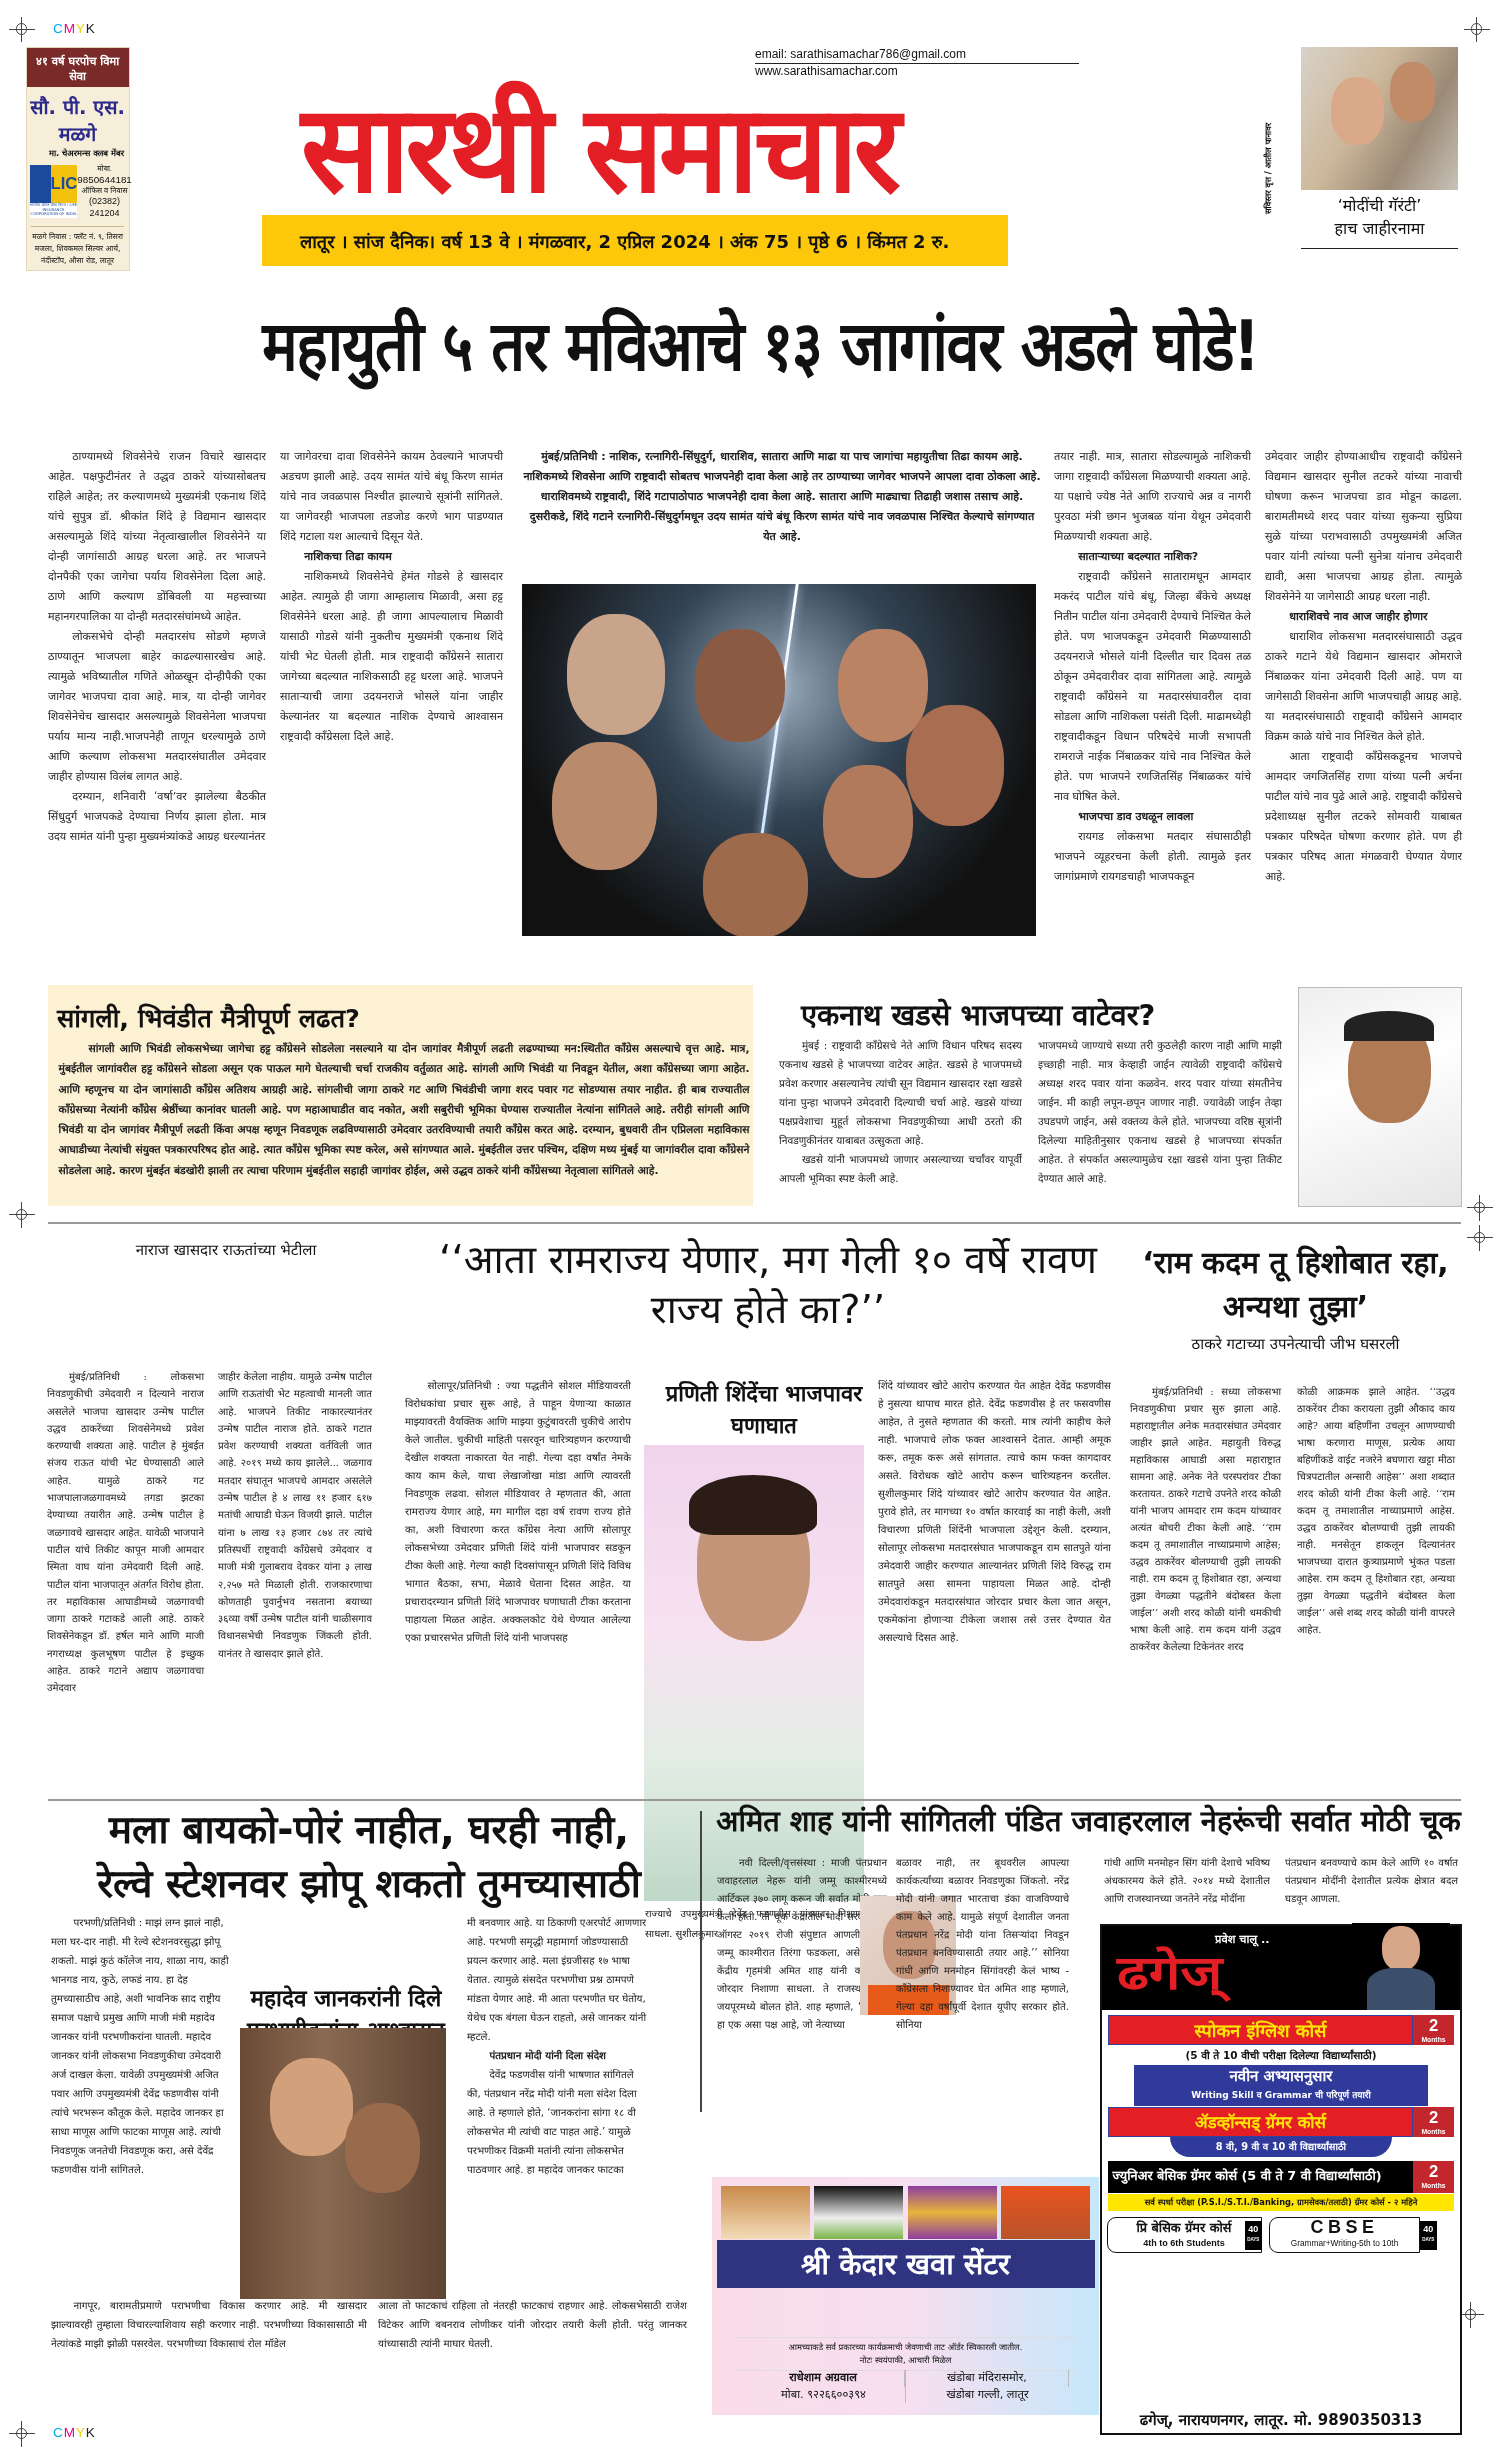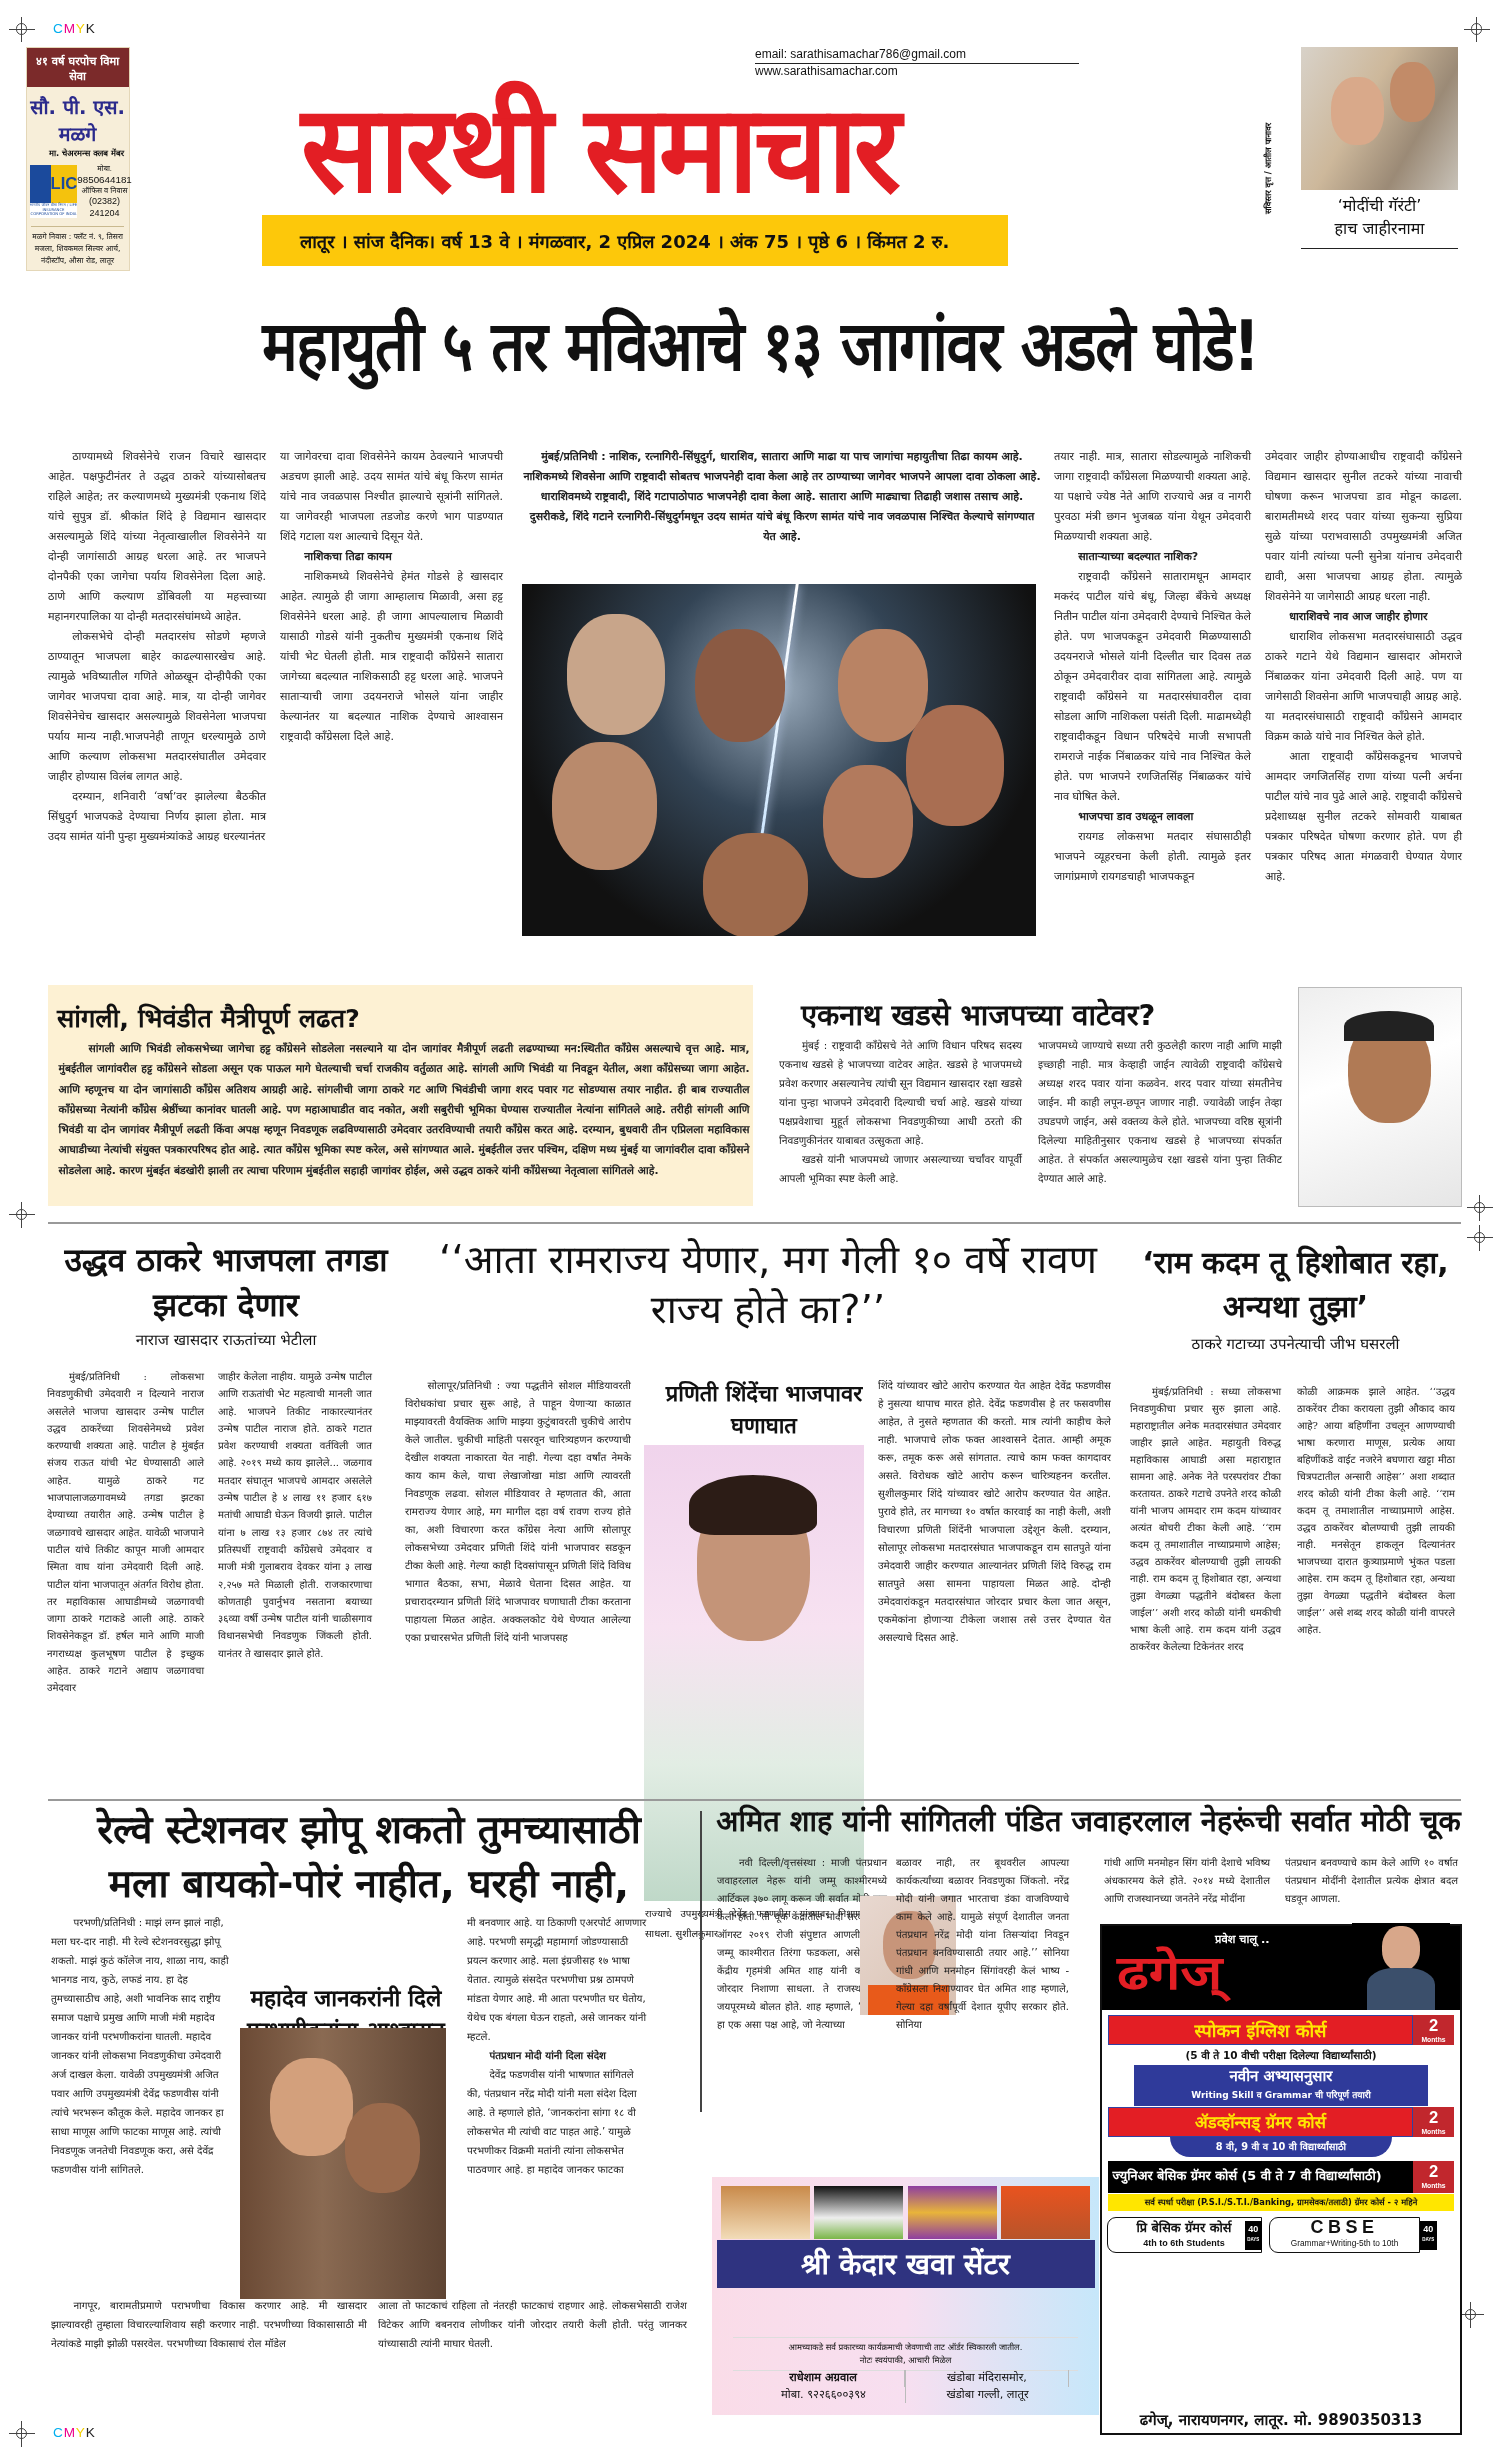--- a/index.html
+++ b/index.html
@@ -223,21 +223,20 @@
   <p>खडसे यांनी भाजपमध्ये जाणार असल्याच्या चर्चांवर यापूर्वी आपली भूमिका स्पष्ट केली आहे.</p>
 </div>
 <div class="col" style="left:1038px;top:1036px;width:244px;font-family:'DejaVu Sans',sans-serif;font-size:10.4px;line-height:19px">
   <p style="text-indent:0">भाजपमध्ये जाण्याचे सध्या तरी कुठलेही कारण नाही आणि माझी इच्छाही नाही. मात्र केव्हाही जाईन त्यावेळी राष्ट्रवादी काँग्रेसचे अध्यक्ष शरद पवार यांना कळवेन. शरद पवार यांच्या संमतीनेच जाईन. मी काही लपून-छपून जाणार नाही. ज्यावेळी जाईन तेव्हा उघडपणे जाईन, असे वक्तव्य केले होते. भाजपच्या वरिष्ठ सूत्रांनी दिलेल्या माहितीनुसार एकनाथ खडसे हे भाजपच्या संपर्कात आहेत. ते संपर्कात असल्यामुळेच रक्षा खडसे यांना पुन्हा तिकीट देण्यात आले आहे.</p>
 </div>
 <div class="abs khadse-photo"></div>
 
 <div class="rule" style="left:48px;top:1222px;width:1413px"></div>
 
 <div class="abs h3-left">
-  <div>उद्धव ठाकरे भाजपला तगडा झटका देणार</div>
   <small>नाराज खासदार राऊतांच्या भेटीला</small>
 </div>
 <div class="col" style="left:47px;top:1368px;width:157px;line-height:17.3px;font-size:10px">
   <p>मुंबई/प्रतिनिधी : लोकसभा निवडणुकीची उमेदवारी न दिल्याने नाराज असलेले भाजपा खासदार उन्मेष पाटील उद्धव ठाकरेंच्या शिवसेनेमध्ये प्रवेश करण्याची शक्यता आहे. पाटील हे मुंबईत संजय राऊत यांची भेट घेण्यासाठी आले आहेत. यामुळे ठाकरे गट भाजपालाजळगावमध्ये तगडा झटका देण्याच्या तयारीत आहे. उन्मेष पाटील हे जळगावचे खासदार आहेत. यावेळी भाजपाने पाटील यांचे तिकीट कापून माजी आमदार स्मिता वाघ यांना उमेदवारी दिली आहे. पाटील यांना भाजपातून अंतर्गत विरोध होता. तर महाविकास आघाडीमध्ये जळगावची जागा ठाकरे गटाकडे आली आहे. ठाकरे शिवसेनेकडून डॉ. हर्षल माने आणि माजी नगराध्यक्ष कुलभूषण पाटील हे इच्छुक आहेत. ठाकरे गटाने अद्याप जळगावचा उमेदवार</p>
 </div>
 <div class="col" style="left:218px;top:1368px;width:154px;line-height:17.3px;font-size:10px">
   <p style="text-indent:0">जाहीर केलेला नाहीय. यामुळे उन्मेष पाटील आणि राऊतांची भेट महत्वाची मानली जात आहे. भाजपने तिकीट नाकारल्यानंतर उन्मेष पाटील नाराज होते. ठाकरे गटात प्रवेश करण्याची शक्यता वर्तविली जात आहे. २०१९ मध्ये काय झालेले... जळगाव मतदार संघातून भाजपचे आमदार असलेले उन्मेष पाटील हे ४ लाख ११ हजार ६१७ मतांची आघाडी घेऊन विजयी झाले. पाटील यांना ७ लाख १३ हजार ८७४ तर त्यांचे प्रतिस्पर्धी राष्ट्रवादी काँग्रेसचे उमेदवार व माजी मंत्री गुलाबराव देवकर यांना ३ लाख २,२५७ मते मिळाली होती. राजकारणाचा कोणताही पुवार्नुभव नसताना बयाच्या ३६व्या वर्षी उन्मेष पाटील यांनी चाळीसगाव विधानसभेची निवडणुक जिंकली होती. यानंतर ते खासदार झाले होते.</p>
 </div>
 
 <div class="abs h3-mid">‘‘आता रामराज्य येणार, मग गेली १० वर्षे रावण राज्य होते का?’’</div>
@@ -258,22 +257,22 @@
 <div class="col" style="left:1130px;top:1383px;width:151px;line-height:17px;font-size:10px">
   <p>मुंबई/प्रतिनिधी : सध्या लोकसभा निवडणुकीचा प्रचार सुरु झाला आहे. महाराष्ट्रातील अनेक मतदारसंघात उमेदवार जाहीर झाले आहेत. महायुती विरुद्ध महाविकास आघाडी असा महाराष्ट्रात सामना आहे. अनेक नेते परस्परांवर टीका करतायत. ठाकरे गटाचे उपनेते शरद कोळी यांनी भाजप आमदार राम कदम यांच्यावर अत्यंत बोचरी टीका केली आहे. ‘‘राम कदम तू तमाशातील नाच्याप्रमाणे आहेस; उद्धव ठाकरेंवर बोलण्याची तुझी लायकी नाही. राम कदम तू हिशोबात रहा, अन्यथा तुझा वेगळ्या पद्धतीने बंदोबस्त केला जाईल’’ अशी शरद कोळी यांनी धमकीची भाषा केली आहे. राम कदम यांनी उद्धव ठाकरेंवर केलेल्या टिकेनंतर शरद</p>
 </div>
 <div class="col" style="left:1297px;top:1383px;width:158px;line-height:17px;font-size:10px">
   <p style="text-indent:0">कोळी आक्रमक झाले आहेत. ‘‘उद्धव ठाकरेंवर टीका करायला तुझी औकाद काय आहे? आया बहिणींना उचलून आणण्याची भाषा करणारा माणूस, प्रत्येक आया बहिणींकडे वाईट नजरेने बघणारा खट्टा मीठा चित्रपटातील अन्सारी आहेस’’ अशा शब्दात शरद कोळी यांनी टीका केली आहे. ‘‘राम कदम तू तमाशातील नाच्याप्रमाणे आहेस. उद्धव ठाकरेंवर बोलण्याची तुझी लायकी नाही. मनसेतून हाकलून दिल्यानंतर भाजपच्या दारात कुत्र्याप्रमाणे भुंकत पडला आहेस. राम कदम तू हिशोबात रहा, अन्यथा तुझा वेगळ्या पद्धतीने बंदोबस्त केला जाईल’’ असे शब्द शरद कोळी यांनी वापरले आहेत.</p>
 </div>
 
 <div class="rule" style="left:48px;top:1799px;width:1413px"></div>
 
 <div class="abs h4-left">
+  <div>मला बायको-पोरं नाहीत, घरही नाही,</div>
   <div>रेल्वे स्टेशनवर झोपू शकतो तुमच्यासाठी</div>
-  <div>मला बायको-पोरं नाहीत, घरही नाही,</div>
 </div>
 <div class="col" style="left:51px;top:1913px;width:178px;font-family:'DejaVu Sans',sans-serif;font-size:10.2px;line-height:19px;text-align:left">
   <p>परभणी/प्रतिनिधी : माझं लग्न झालं नाही, मला घर-दार नाही. मी रेल्वे स्टेशनवरसुद्धा झोपू शकतो. माझं कुठं कॉलेज नाय, शाळा नाय, काही भानगड नाय, कुठे, लफडं नाय. हा देह तुमच्यासाठीच आहे, अशी भावनिक साद राष्ट्रीय समाज पक्षाचे प्रमुख आणि माजी मंत्री महादेव जानकर यांनी परभणीकरांना घातली. महादेव जानकर यांनी लोकसभा निवडणुकीचा उमेदवारी अर्ज दाखल केला. यावेळी उपमुख्यमंत्री अजित पवार आणि उपमुख्यमंत्री देवेंद्र फडणवीस यांनी त्यांचे भरभरून कौतूक केले. महादेव जानकर हा साधा माणूस आणि फाटका माणूस आहे. त्यांची निवडणूक जनतेची निवडणूक करा, असे देवेंद्र फडणवीस यांनी सांगितले.</p>
 </div>
 <div class="abs mj-h">महादेव जानकरांनी दिले परभणीकरांना आश्वासन</div>
 <div class="abs mj-photo"></div>
 <div class="col" style="left:51px;top:2296px;width:316px;font-family:'DejaVu Sans',sans-serif;font-size:10.2px;line-height:19px">
   <p>नागपूर, बारामतीप्रमाणे पराभणीचा विकास करणार आहे. मी खासदार झाल्यावरही तुम्हाला विचारल्याशिवाय सही करणार नाही. परभणीच्या विकासासाठी मी नेत्यांकडे माझी झोळी पसरवेल. परभणीच्या विकासाचं रोल मॉडेल</p>
 </div>
 <div class="col" style="left:467px;top:1913px;width:181px;font-family:'DejaVu Sans',sans-serif;font-size:10.2px;line-height:19px;text-align:left">

